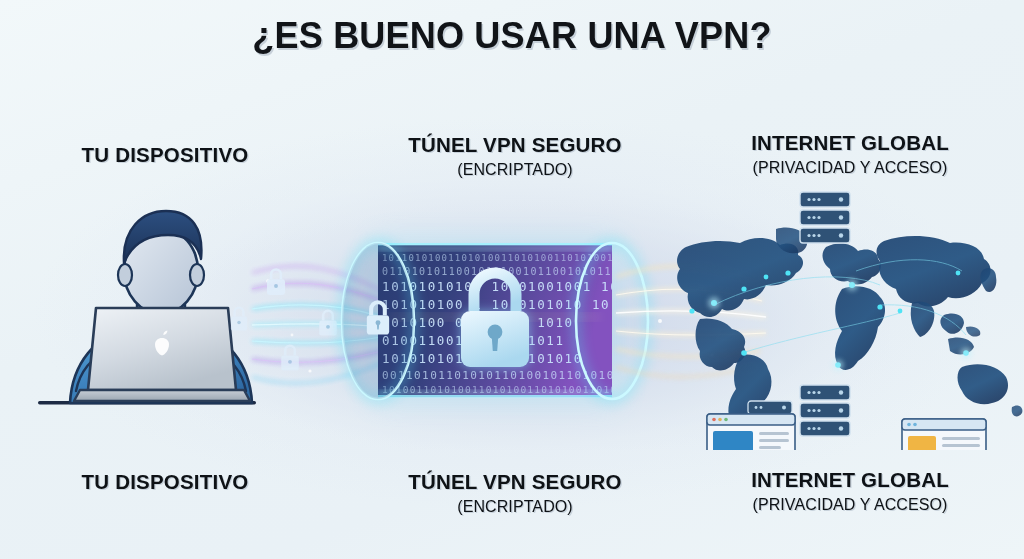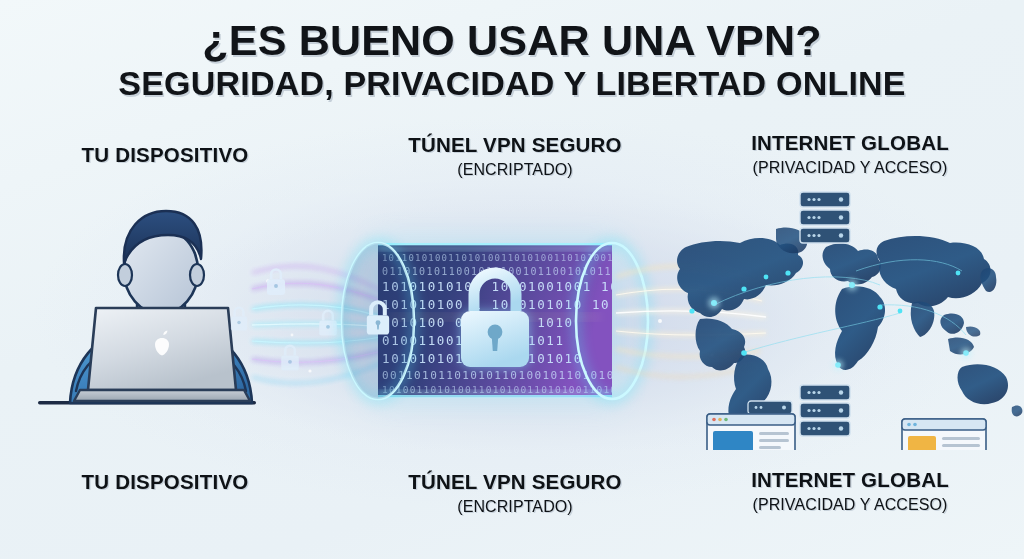--- a/index.html
+++ b/index.html
@@ -17,21 +17,21 @@
 
   
   .title-wrap{
     position:absolute;left:0;right:0;top:16px;text-align:center;z-index:30;
   }
   .title-line{
     font-weight:bold;color:#111418;letter-spacing:.2px;
     text-shadow:1.5px 1.5px 0 rgba(150,165,180,.45);
     line-height:1.12;white-space:nowrap;
   }
-  .title-1{font-size:43px;}
+  .title-1{font-size:36px;}
   .title-2{font-size:34px;}
 
   
   .lbl{
     position:absolute;text-align:center;z-index:30;color:#0e1216;
     text-shadow:1.2px 1.2px 0 rgba(150,165,180,.42);
   }
   .lbl .main{font-size:20.5px;font-weight:bold;letter-spacing:.2px;white-space:nowrap;line-height:1.2;}
   .lbl .sub{font-size:16px;font-weight:normal;letter-spacing:.1px;white-space:nowrap;line-height:1.25;margin-top:2px;}
 
@@ -46,21 +46,20 @@
   .scene{position:absolute;left:0;top:185px;width:1024px;height:265px;z-index:10;}
   .scene svg{display:block;}
 </style>
 </head>
 <body>
 
 <div id="page">
 
   <div class="title-wrap">
     <div class="title-line title-1">¿ES BUENO USAR UNA VPN?</div>
-    <div class="title-line title-2">SEGURIDAD, PRIVACIDAD Y LIBERTAD ONLINE</div>
   </div>
 
   <div class="scene">
     <svg width="1024" height="265" viewBox="0 0 1024 265" xmlns="http://www.w3.org/2000/svg">
       <defs>
 
         <radialGradient id="sceneHaze" cx="50%" cy="52%" r="62%">
           <stop offset="0%" stop-color="#c9d2e8" stop-opacity="0.95"></stop>
           <stop offset="52%" stop-color="#d9e2ee" stop-opacity="0.55"></stop>
           <stop offset="100%" stop-color="#eef5f8" stop-opacity="0"></stop>

